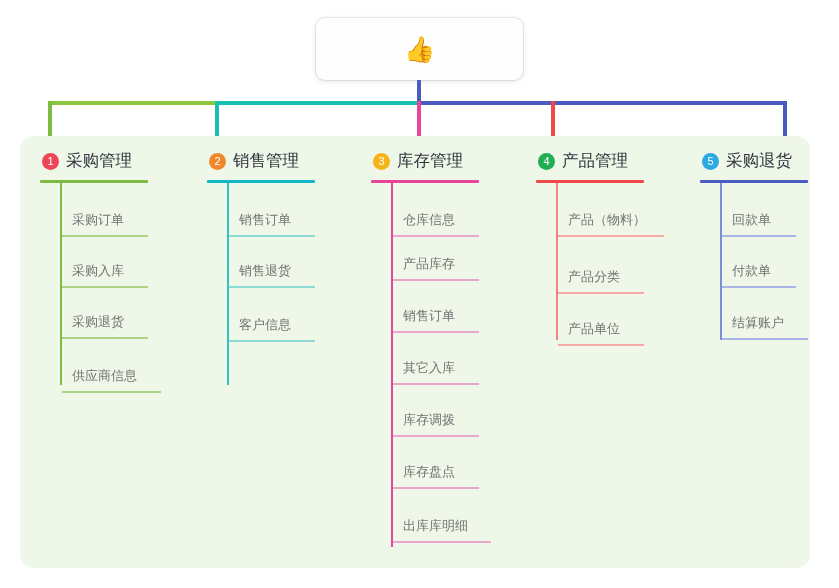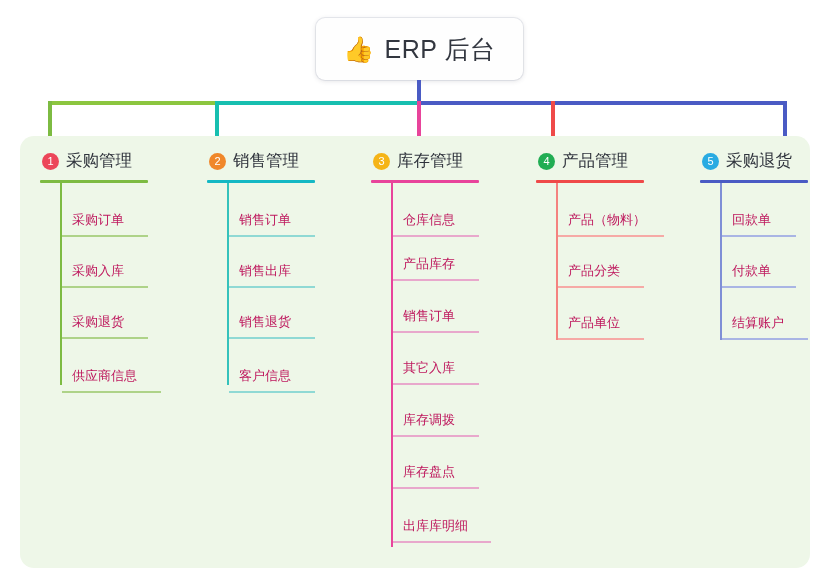--- a/index.html
+++ b/index.html
@@ -41,33 +41,32 @@
     color:#fff;font-size:11px;line-height:17px;text-align:center;
     flex:0 0 auto;font-weight:400;
   }
   .col-title{font-size:16.5px;color:#2f333c;white-space:nowrap;}
   .head-rule{height:3px;margin-top:5px;border-radius:1px;}
 
   .items{position:relative;margin-top:0;padding-left:22px;box-sizing:border-box;}
   .spine{position:absolute;left:20px;top:0;width:2px;}
   .item{position:relative;box-sizing:border-box;}
   .item-label{
-    font-size:13px;color:#be185d;white-space:nowrap;
+    font-size:13px;color:#737373;white-space:nowrap;
     position:absolute;left:10px;bottom:8px;
   }
   .item-rule{position:absolute;left:0;bottom:0;height:2px;}
 </style>
 </head>
 <body>
 
 <div id="stage">
 
   <div class="root-node">
     <span class="root-emoji">👍</span>
-    <span class="root-title">ERP 后台</span>
   </div>
 
   <div class="stem" style="left:417px;top:80px;height:24px;"></div>
 
   <div class="bar" style="left:48px;top:101px;width:169px;background:#8cc63f;"></div>
   <div class="bar" style="left:215px;top:101px;width:206px;background:#17bfb0;"></div>
   <div class="bar" style="left:419px;top:101px;width:368px;background:#4a5bc4;"></div>
 
   <div class="drop" style="left:48px;top:101px;height:38px;background:#7dbb42;"></div>
   <div class="drop" style="left:215px;top:101px;height:38px;background:#17bfb0;"></div>
@@ -110,24 +109,20 @@
       <span class="col-title">销售管理</span>
     </div>
     <div class="head-rule" style="background:#14b8c4;width:108px;"></div>
     <div class="items">
       <div class="spine" style="background:#35c2bb;height:202px;"></div>
       <div class="item" style="height:54px;width:86px;">
         <span class="item-label">销售订单</span>
         <span class="item-rule" style="background:#8fd9d4;width:86px;"></span>
       </div>
       <div class="item" style="height:51px;width:86px;">
-        <span class="item-label">销售出库</span>
-        <span class="item-rule" style="background:#8fd9d4;width:86px;"></span>
-      </div>
-      <div class="item" style="height:51px;width:86px;">
         <span class="item-label">销售退货</span>
         <span class="item-rule" style="background:#8fd9d4;width:86px;"></span>
       </div>
       <div class="item" style="height:54px;width:86px;">
         <span class="item-label">客户信息</span>
         <span class="item-rule" style="background:#8fd9d4;width:86px;"></span>
       </div>
     </div>
   </div>
 
@@ -175,21 +170,21 @@
       <span class="badge" style="background:#21ad53;">4</span>
       <span class="col-title">产品管理</span>
     </div>
     <div class="head-rule" style="background:#ef4a49;width:108px;"></div>
     <div class="items">
       <div class="spine" style="background:#f4827f;height:157px;"></div>
       <div class="item" style="height:54px;width:106px;text-align:right;">
         <span class="item-label">产品（物料）</span>
         <span class="item-rule" style="background:#f6aaa6;width:106px;"></span>
       </div>
-      <div class="item" style="height:51px;width:86px;">
+      <div class="item" style="height:57px;width:86px;">
         <span class="item-label">产品分类</span>
         <span class="item-rule" style="background:#f6aaa6;width:86px;"></span>
       </div>
       <div class="item" style="height:52px;width:86px;">
         <span class="item-label">产品单位</span>
         <span class="item-rule" style="background:#f6aaa6;width:86px;"></span>
       </div>
     </div>
   </div>
 

